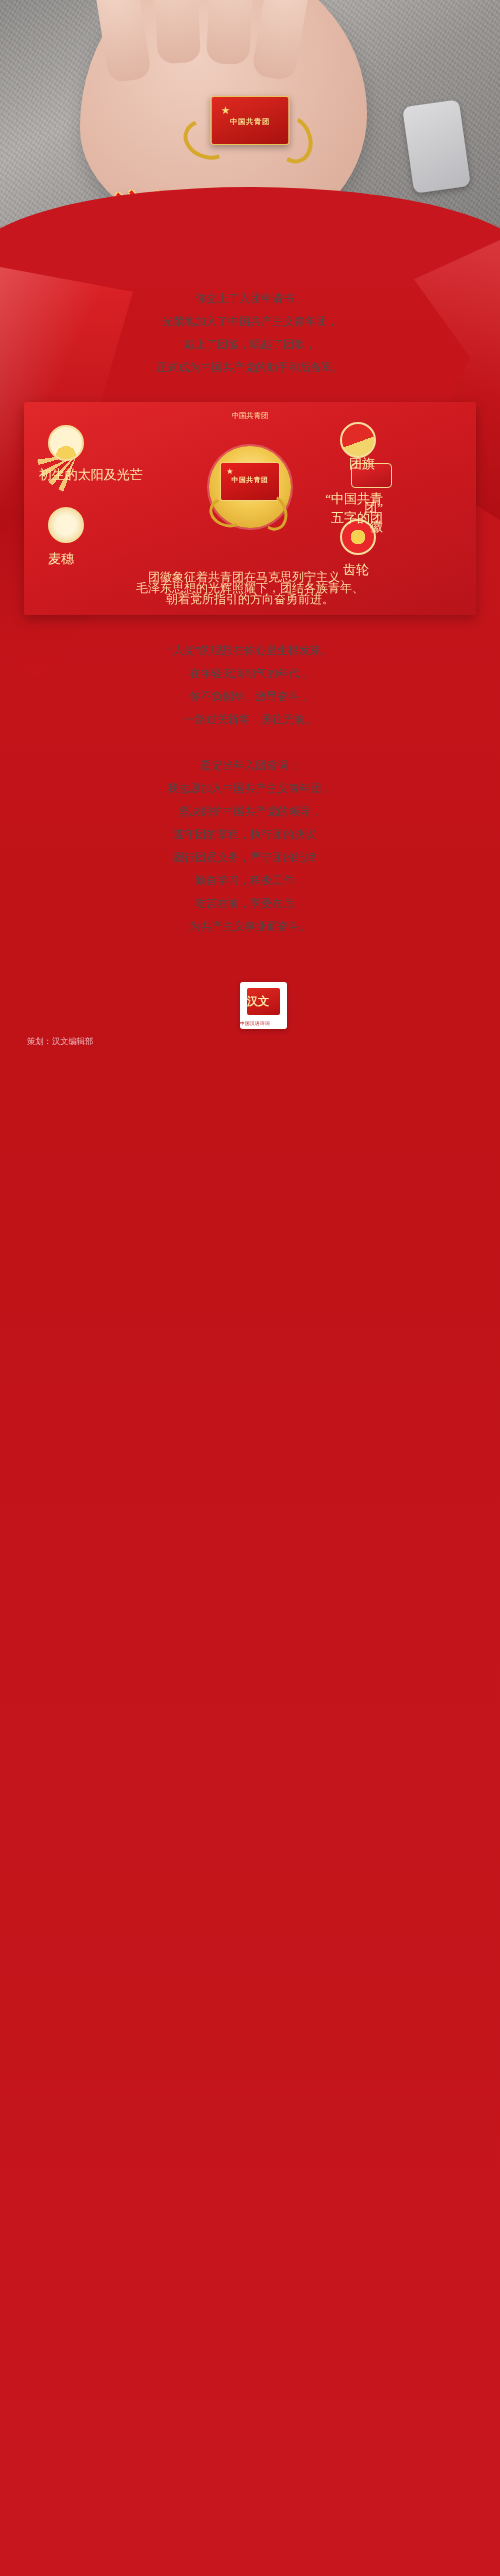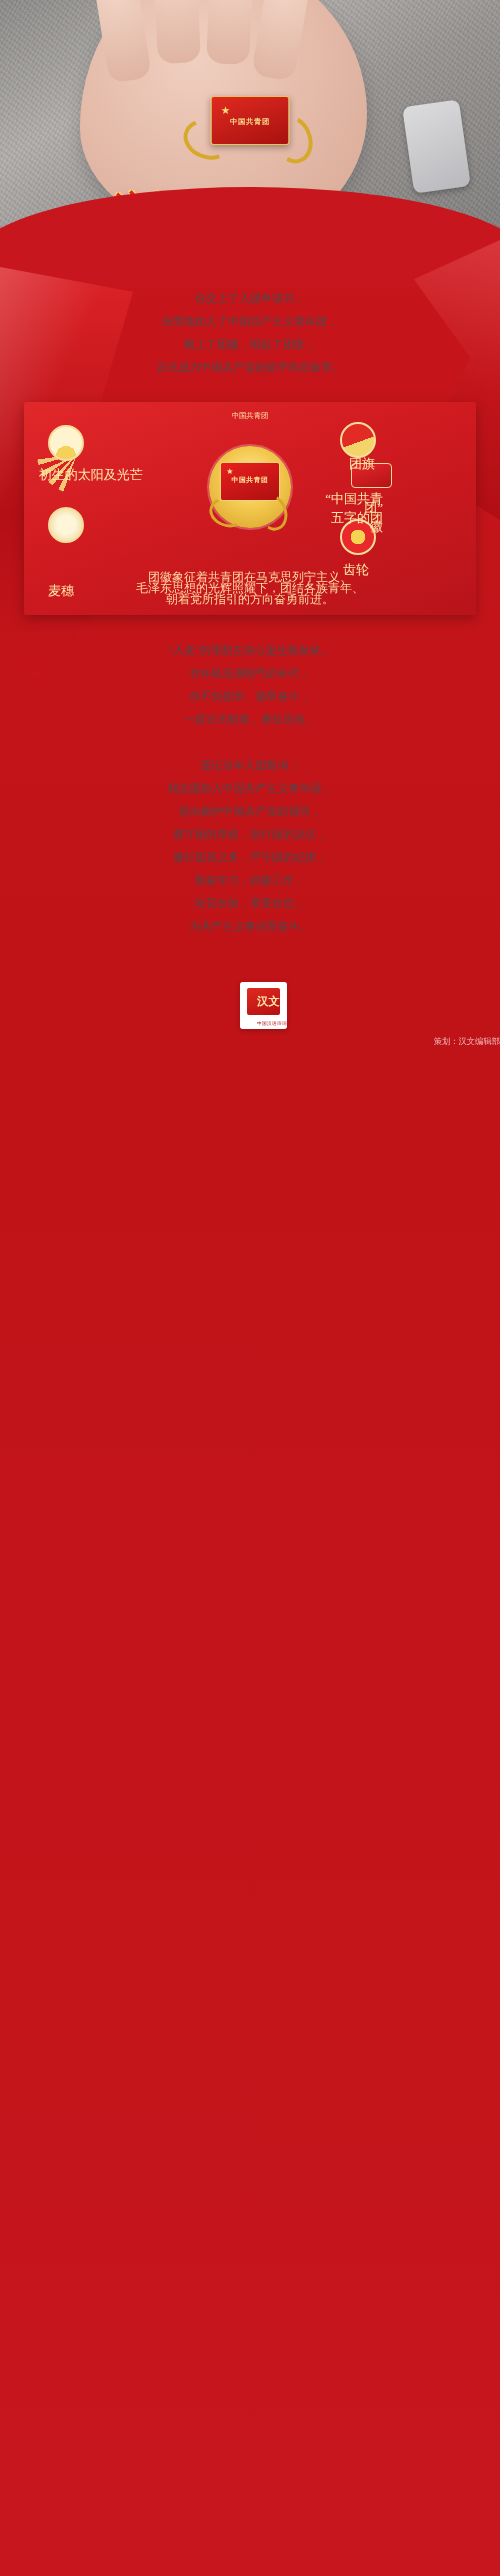--- a/index.html
+++ b/index.html
@@ -232,21 +232,21 @@
   }
 
   .info-card .lbl {
     position: absolute;
     color: #ffe9a8;
     font-size: 13px;
     font-family: "Liberation Serif", serif;
     white-space: nowrap;
   }
   .lbl.l1 { left: 14.7px; top: 64px; }
-  .lbl.l2 { left: 24px; top: 148px; margin-top: 32px; }
+  .lbl.l2 { left: 24px; top: 148px; }
   .lbl.l3 { right: 101px; top: 53px; }
   .lbl.l4 { right: 93px; top: 92px; line-height: 9.3px; text-align: right; white-space: normal; width: 64px; }
   .lbl.l5 { right: 107px; top: 159px; }
   .lbl.center-top { left: 0; right: 0; top: 9.3px; text-align: center; font-size: 7.3px; color: #ffe9a8; }
 
   .info-card .caption {
     position: absolute;
     left: 17.3px; right: 17.3px; bottom: 9.3px;
     color: #ffdca2;
     font-size: 12px;
@@ -254,21 +254,21 @@
     text-align: center;
     font-family: "Liberation Serif", serif;
   }
 
   
   .footer {
     position: relative;
     z-index: 6;
     margin-top: 27px;
     padding: 17.3px 0 24px;
-    text-align: right;
+    text-align: left;
     margin-left: 27px;
   }
   .footer .logo {
     width: 47px; height: 47px;
     margin: 0 auto 5.3px;
     background: #fff;
     border-radius: 2.7px;
     position: relative;
     box-shadow: 0 1.3px 5.3px rgba(0,0,0,.2);
   }

